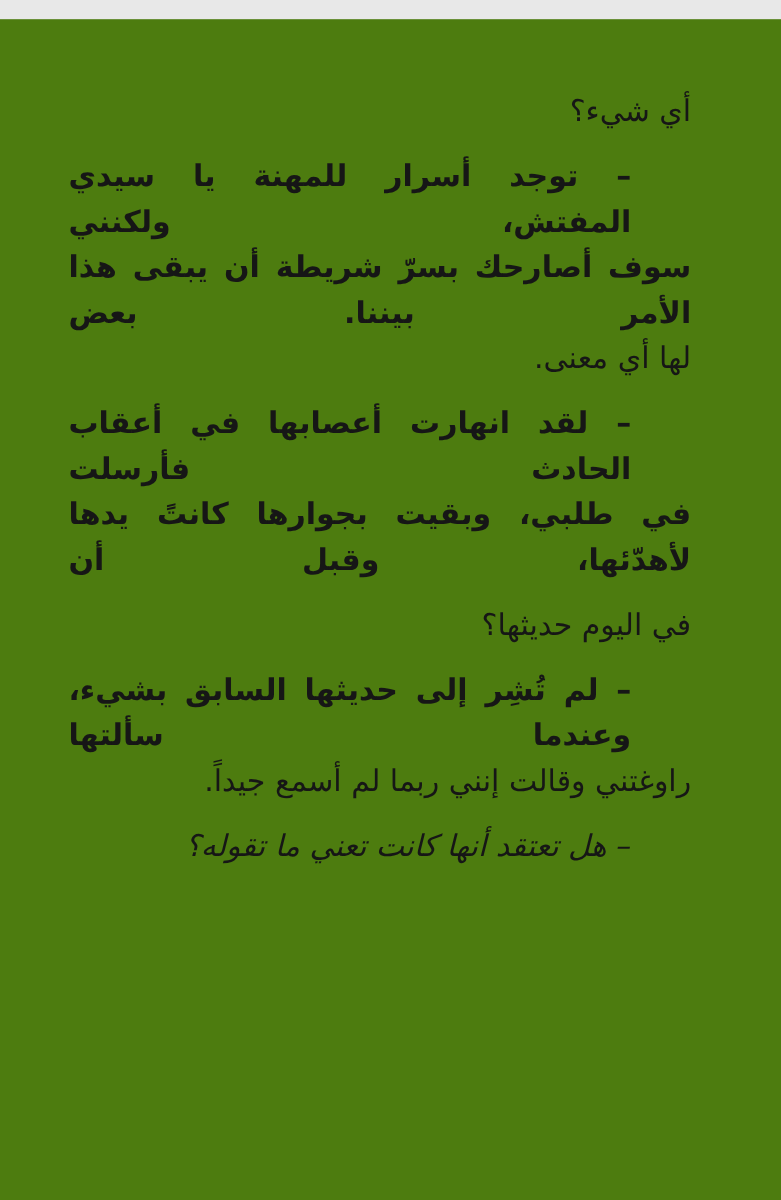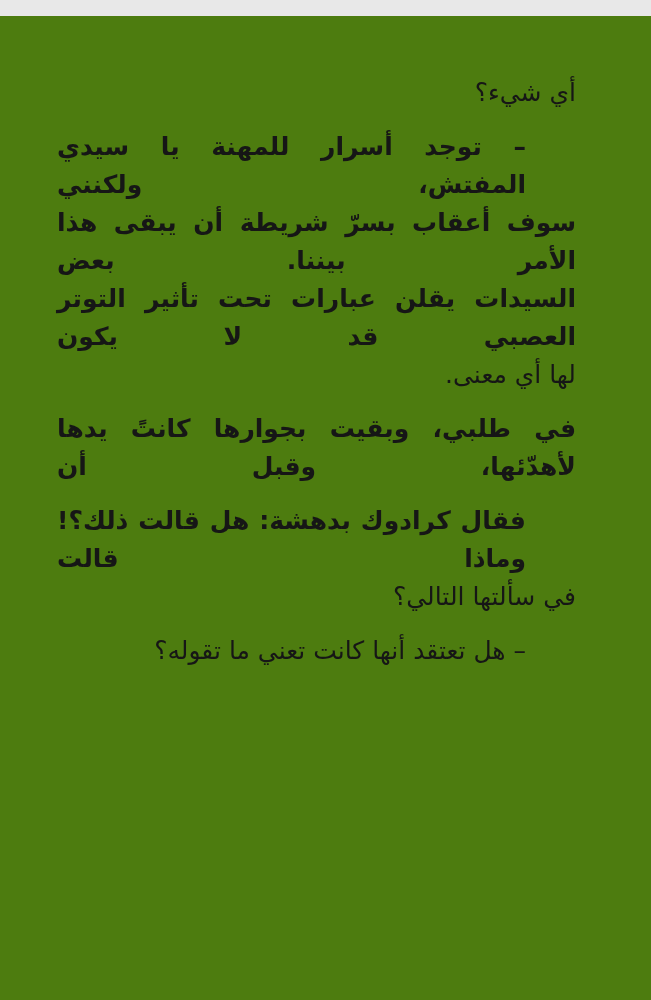--- a/index.html
+++ b/index.html
@@ -13,21 +13,21 @@
   }
   .content {
     direction: rtl;
     padding: 58px 75px 0 57px;
     font-family: "DejaVu Sans", sans-serif;
     font-size: 25px;
     color: #161616;
     -webkit-font-smoothing: antialiased;
   }
   .para { margin: 0 0 16px 0; }
-  .para:last-child { margin-bottom: 0; }
+  .para:last-child { margin-bottom: 0; font-style: italic; }
   .line {
     line-height: 38px;
     text-align: right;
     text-justify: inter-word;
   }
   .line.justify {
     text-align: justify;
     text-align-last: justify;
     font-weight: bold;
   }
@@ -38,34 +38,37 @@
 
 <div class="page">
   <div class="content" dir="rtl" lang="ar">
 
     <div class="para">
       <div class="line">أي شيء؟</div>
     </div>
 
     <div class="para">
       <div class="line justify indent">– توجد أسرار للمهنة يا سيدي المفتش، ولكنني</div>
-      <div class="line justify">سوف أعقاب بسرّ شريطة أن يبقى هذا الأمر بيننا. بعض</div>
-      <div class="line justify">السيدات يقلن عبارات تحت تأثير التوتر العصبي قد لا يكون</div>
+      <div class="line justify">سوف أصارحك بسرّ شريطة أن يبقى هذا الأمر بيننا. بعض</div>
       <div class="line">لها أي معنى.</div>
     </div>
 
 
     <div class="para">
+      <div class="line justify indent">– لقد انهارت أعصابها في أعقاب الحادث فأرسلت</div>
       <div class="line justify">في طلبي، وبقيت بجوارها كانتً يدها لأهدّئها، وقبل أن</div>
     </div>
 
     <div class="para">
-      <div class="line justify indent">فقال كرادوك بدهشة: هل قالت ذلك؟! وماذا قالت</div>
-      <div class="line">في سألتها التالي؟</div>
+      <div class="line">في اليوم حديثها؟</div>
     </div>
 
+    <div class="para">
+      <div class="line justify indent">– لم تُشِر إلى حديثها السابق بشيء، وعندما سألتها</div>
+      <div class="line">راوغتني وقالت إنني ربما لم أسمع جيداً.</div>
+    </div>
 
     <div class="para">
       <div class="line indent">– هل تعتقد أنها كانت تعني ما تقوله؟</div>
     </div>
 
   </div>
 </div>
 
 </body></html>

